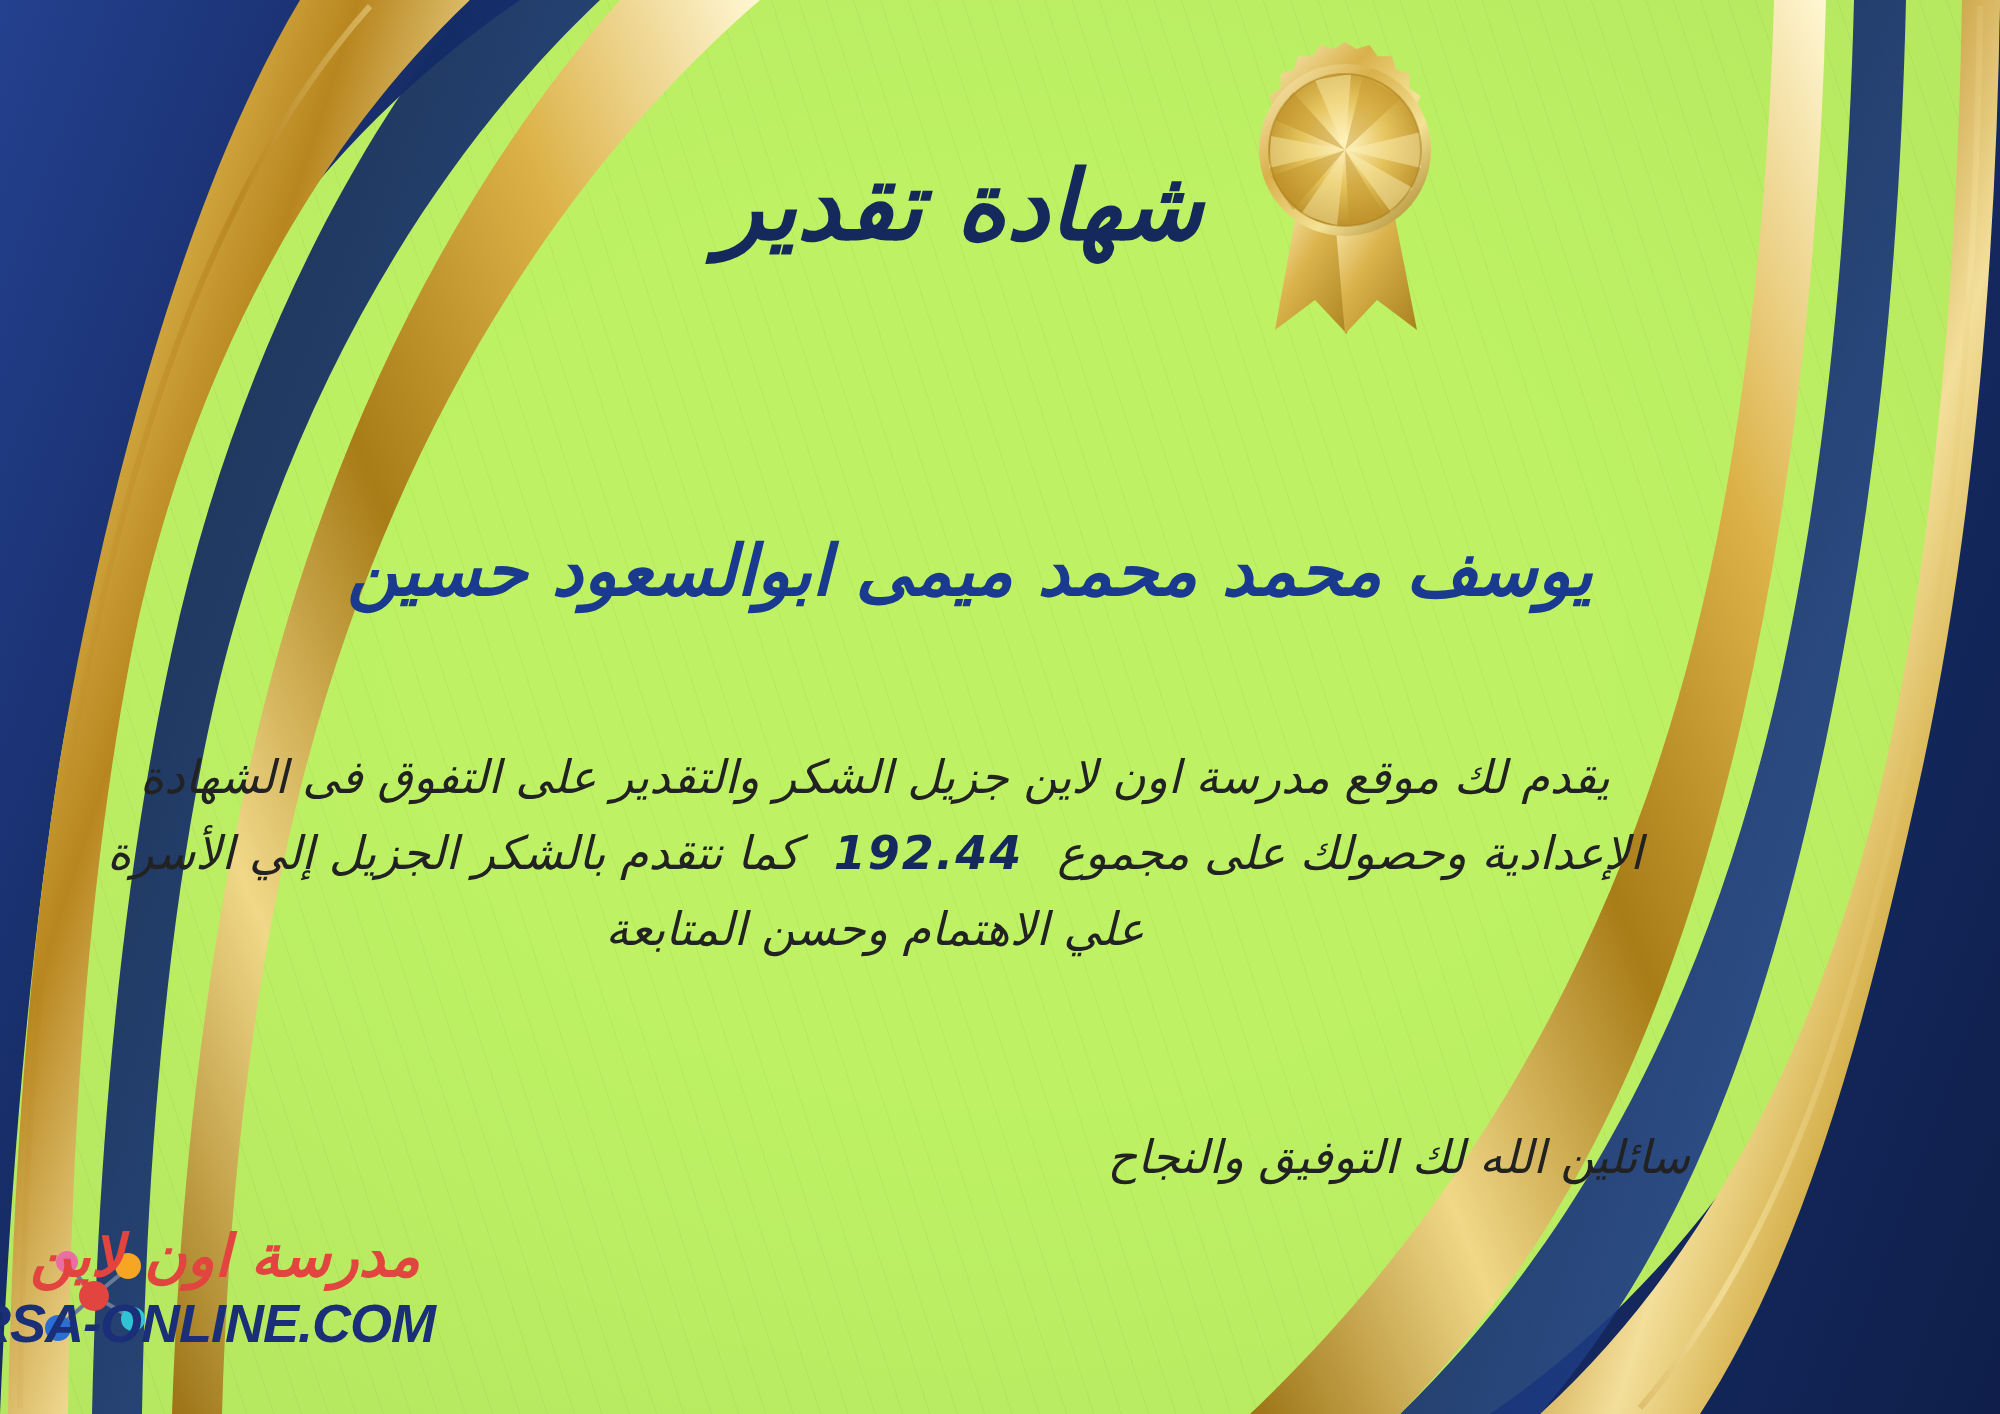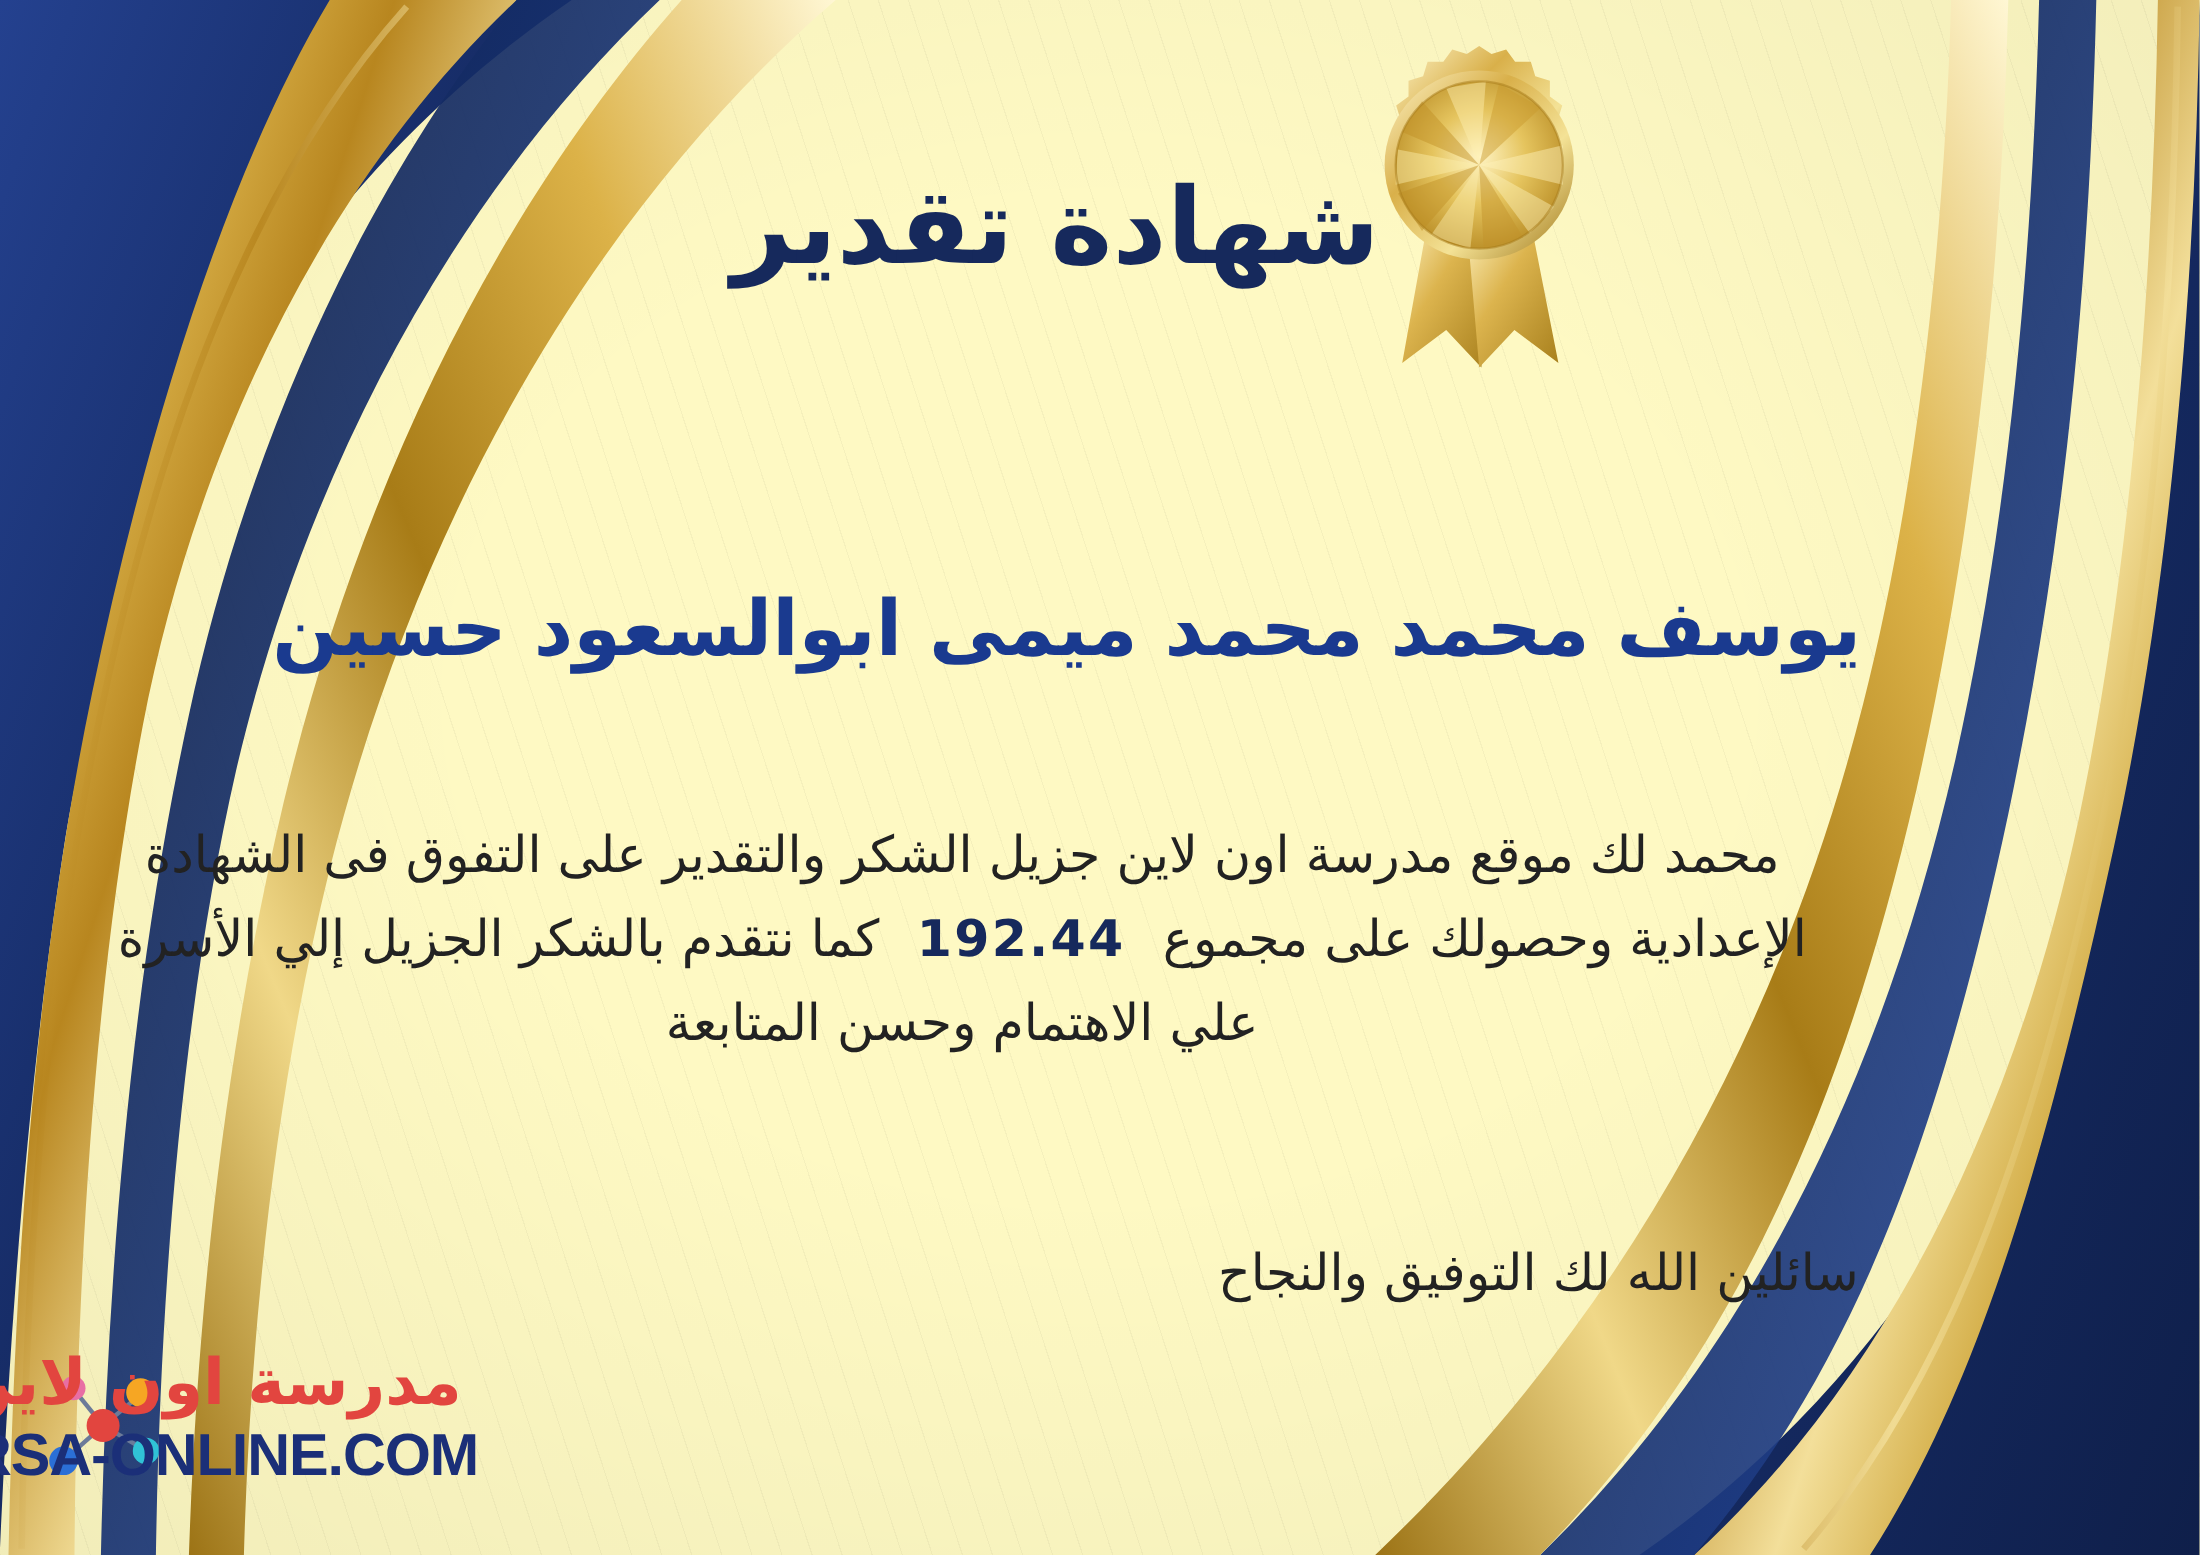--- a/index.html
+++ b/index.html
@@ -8,22 +8,23 @@
     height: 1414px;
     overflow: hidden;
     background: #ffffff;
     font-family: "DejaVu Sans", "Liberation Sans", sans-serif;
   }
 
   .certificate {
     position: relative;
     width: 2000px;
     height: 1414px;
-    background: #fef9c3;
+    background: #bef264;
     overflow: hidden;
+    font-style: italic;
   }
 
   
   .paper-texture {
     position: absolute;
     inset: 0;
     background:
       repeating-linear-gradient(72deg,
         rgba(0,0,0,0.035) 0px,
         rgba(0,0,0,0.035) 1px,
@@ -260,21 +261,21 @@
       <circle r="76" fill="none" stroke="#a87c1a" stroke-width="2" opacity="0.5"></circle>
     </g>
   </svg>
 
   <div class="content">
     <div class="title">شهادة تقدير</div>
 
     <div class="recipient">يوسف محمد محمد ميمى ابوالسعود حسين</div>
 
     <div class="body-text">
-      <span>محمد لك موقع مدرسة اون لاين جزيل الشكر  والتقدير على التفوق فى الشهادة الإعدادية وحصولك على مجموع</span><span class="grade">192.44</span><span>كما نتقدم  بالشكر الجزيل إلي الأسرة علي الاهتمام وحسن المتابعة</span>
+      <span>يقدم لك موقع مدرسة اون لاين جزيل الشكر  والتقدير على التفوق فى الشهادة الإعدادية وحصولك على مجموع</span><span class="grade">192.44</span><span>كما نتقدم  بالشكر الجزيل إلي الأسرة علي الاهتمام وحسن المتابعة</span>
     </div>
 
     <div class="closing">سائلين الله لك التوفيق  والنجاح</div>
   </div>
 
   <div class="logo">
     <svg class="logo-mark" viewBox="0 0 120 120">
       <line x1="28" y1="88" x2="62" y2="58" stroke="#6b7a99" stroke-width="4"></line>
       <line x1="62" y1="58" x2="96" y2="30" stroke="#6b7a99" stroke-width="4"></line>
       <line x1="62" y1="58" x2="100" y2="80" stroke="#6b7a99" stroke-width="4"></line>

